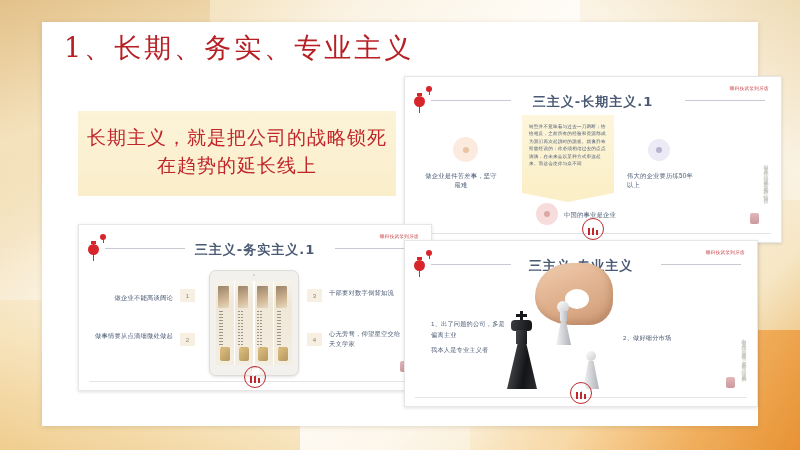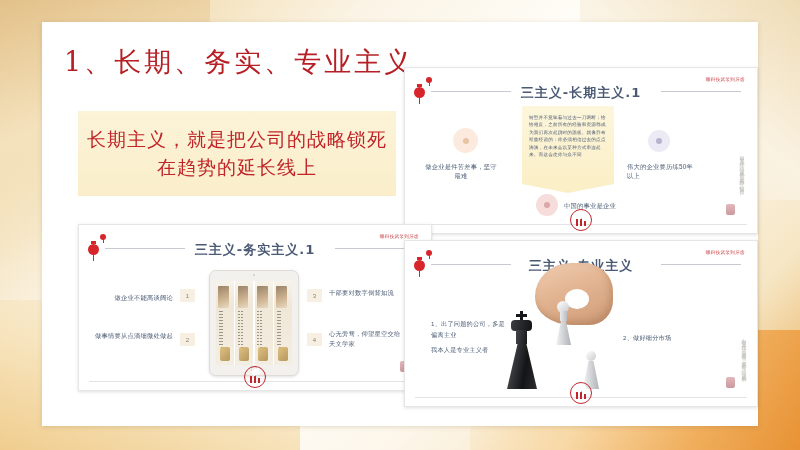--- a/index.html
+++ b/index.html
@@ -25,48 +25,48 @@
     background:linear-gradient(220deg,#efdcb6 0%,#faf2e2 45%,rgba(255,255,255,0) 80%);}
 
   .sheet{
     position:absolute;left:42px;top:22px;width:716px;height:404px;
     background:#ffffff;
     box-shadow:0 1px 5px rgba(120,90,40,.20);
   }
 
   
   .headline{
-    position:absolute;left:22px;top:26px;
+    position:absolute;left:22px;top:12px;
     font-size:27px;line-height:1;
     color:#b62025;
     font-family:"DejaVu Serif","Liberation Serif",serif;
     letter-spacing:3px;
     white-space:nowrap;
   }
 
   
   .quote-card{
     position:absolute;left:36px;top:89px;width:318px;height:85px;
     background:linear-gradient(180deg,#fcf3d8 0%,#faeeca 100%);
     display:flex;align-items:center;justify-content:center;
   }
   .quote-text{
     color:#c0252a;font-size:19px;line-height:1.45;letter-spacing:1px;
-    font-family:Liberation Sans, sans-serif;
+    font-family:Liberation Mono, monospace;
     text-align:center;padding:0 8px;
   }
 
   
   .slide{
     position:absolute;background:#ffffff;
     border:1px solid #e6e6ea;
     box-shadow:0 1px 3px rgba(80,70,50,.17);
     overflow:hidden;
   }
-  .s-top   {left:362px;top:45px;width:352px;height:165px;}
+  .s-top   {left:362px;top:54px;width:352px;height:165px;padding-left:24px;}
   .s-bl    {left:36px; top:202px;width:352px;height:165px;}
   .s-br    {left:362px;top:218px;width:352px;height:165px;}
 
   .s-title{
     position:absolute;left:0;right:0;top:16px;text-align:center;
     color:#4a5a74;font-size:13px;letter-spacing:1px;
     font-family:"DejaVu Sans","Liberation Sans",sans-serif;
     font-weight:bold;
   }
   .rule-l,.rule-r{position:absolute;top:23px;height:1px;background:#c9c9d2;}

